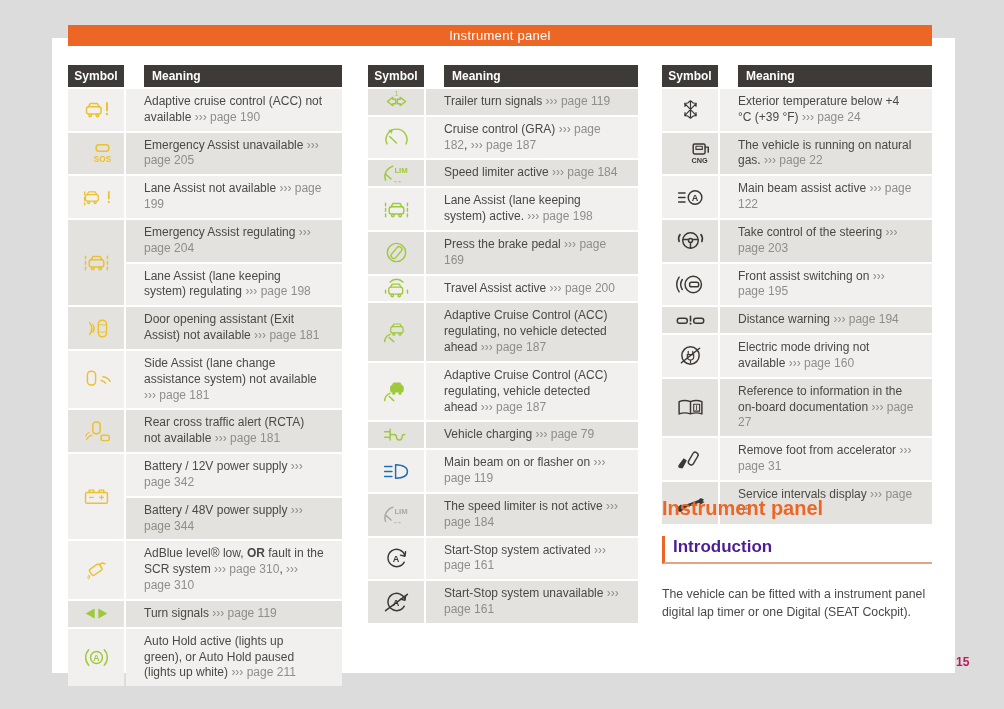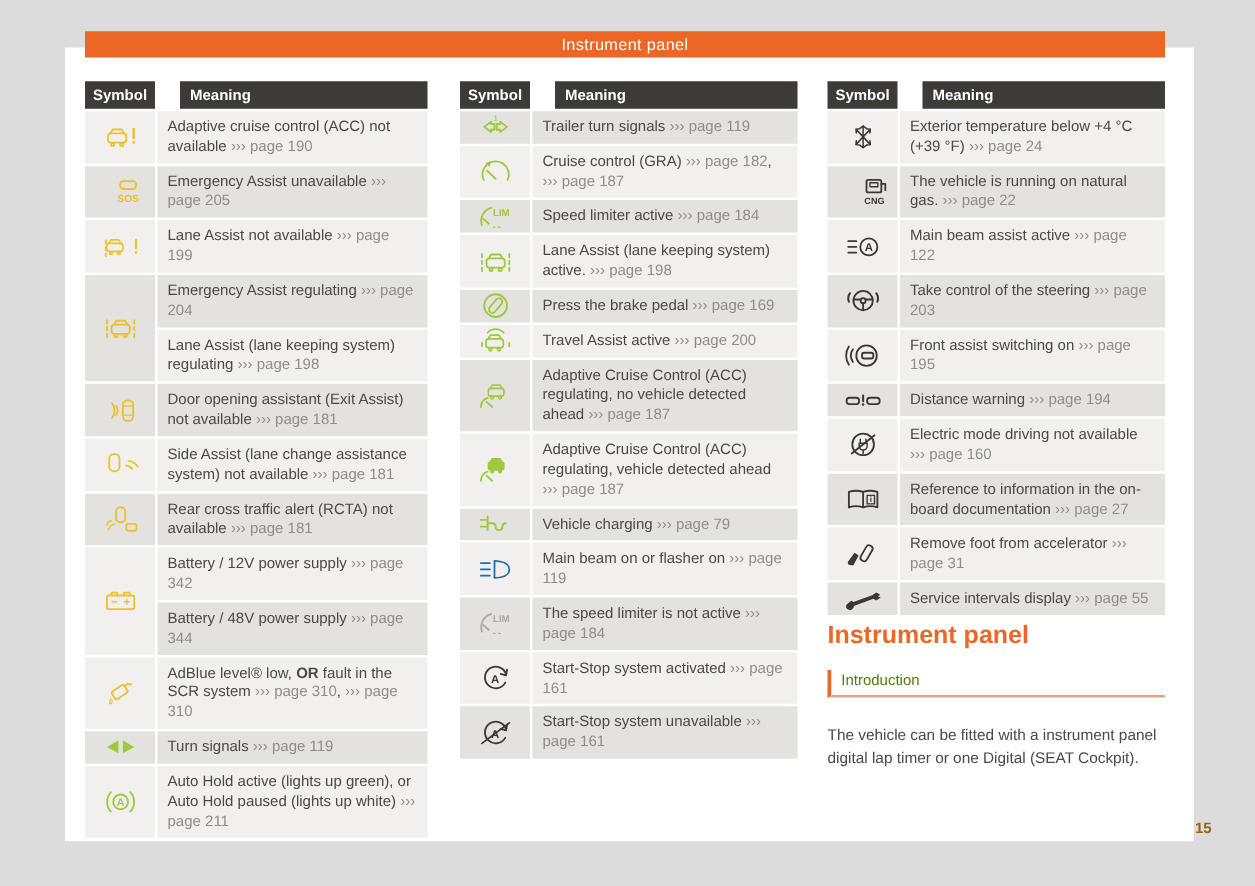--- a/index.html
+++ b/index.html
@@ -15,32 +15,32 @@
     display:flex;align-items:center;justify-content:center;
   }
   .table{position:absolute;top:65px}
   .thead{display:flex;gap:20px;margin-bottom:2px}
   .th{background:#3E3A38;color:#FFFFFF;font-size:12px;font-weight:bold;height:22px;display:flex;align-items:center}
   .th.sym-h{width:56px;justify-content:center;flex:none}
   .th.mean-h{flex:1;padding-left:8px}
   .tgroup{display:flex;gap:2px;margin-bottom:2px}
   .sym{width:56px;flex:none;display:flex;align-items:center;justify-content:center}
   .means{flex:1;display:flex;flex-direction:column;gap:2px}
-  .mean{flex:1;padding:5px 8px;display:flex;align-items:center}
+  .mean{flex:1;padding:5px 18px;display:flex;align-items:center}
   .mtext{font-size:12px;line-height:1.32;color:#4B4846}
   .light{background:#F2F0EE}
   .dark{background:#E4E2DF}
   .ref{color:#8F8D8B}
   .icon svg{display:block}
   .section{position:absolute;left:662px;top:497px;width:270px}
   .section-title{color:#EC6726;font-size:20px;font-weight:bold;margin:0 0 16px 0}
   .intro-wrap{border-left:3px solid #EC6726;border-bottom:2px solid #E9A186;padding:1px 0 5px 8px}
-  .intro-h{font-size:12px;font-weight:normal;color:#4d7c0f}
+  .intro-h{font-size:17px;font-weight:bold;color:#4c1d95}
   .body-text{font-size:12.3px;line-height:1.45;color:#4B4846;margin-top:22px}
-  .page-num{position:absolute;left:956px;top:655px;font-size:12px;font-weight:bold;color:#a16207}
+  .page-num{position:absolute;left:956px;top:655px;font-size:12px;font-weight:bold;color:#be185d}
 </style>
 </head>
 <body>
 
 <div class="sheet"></div>
 
 <div class="topbar">
   <span>Instrument panel</span>
 </div>
 

